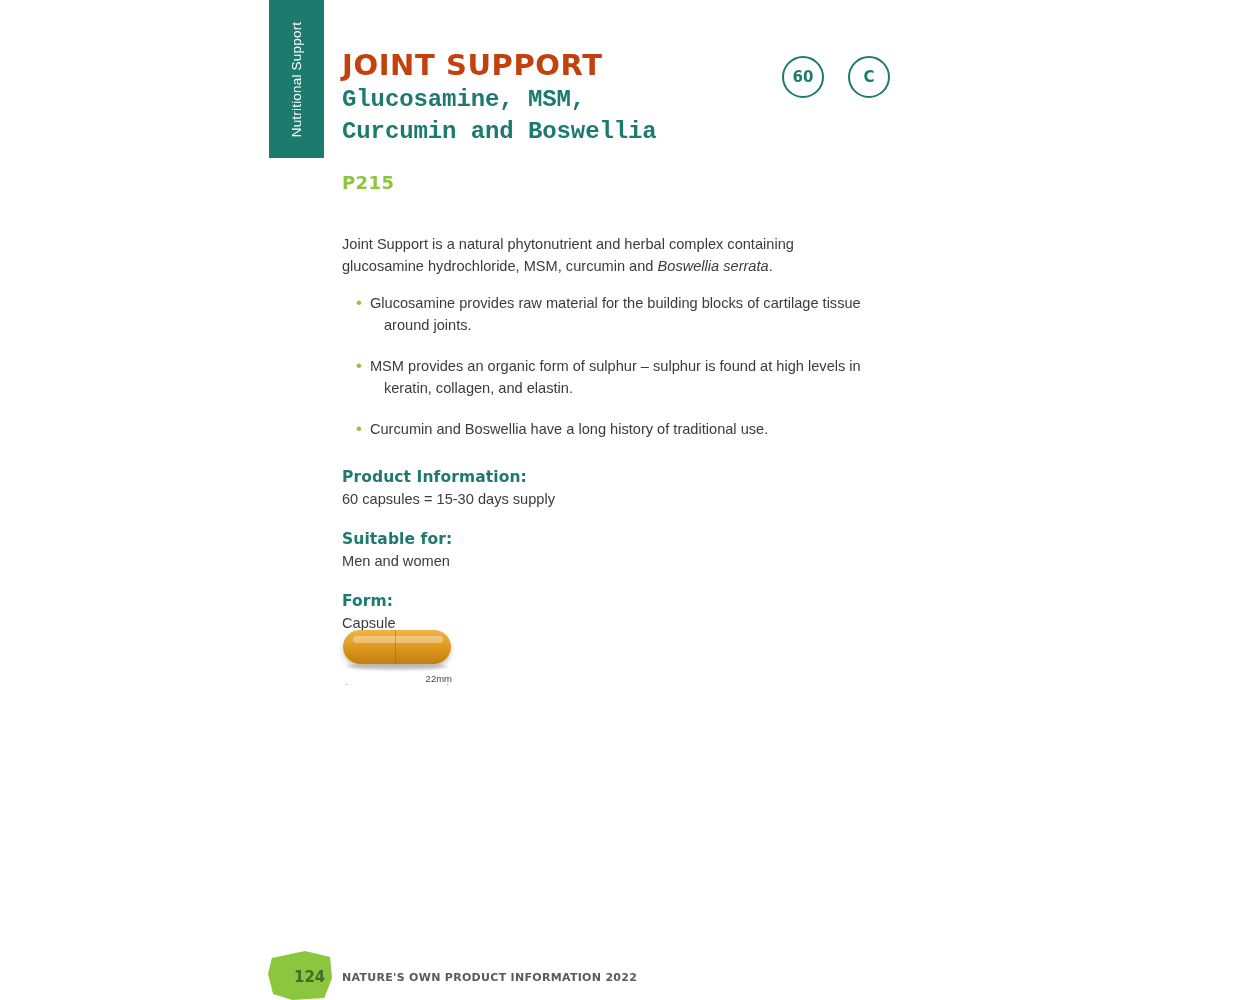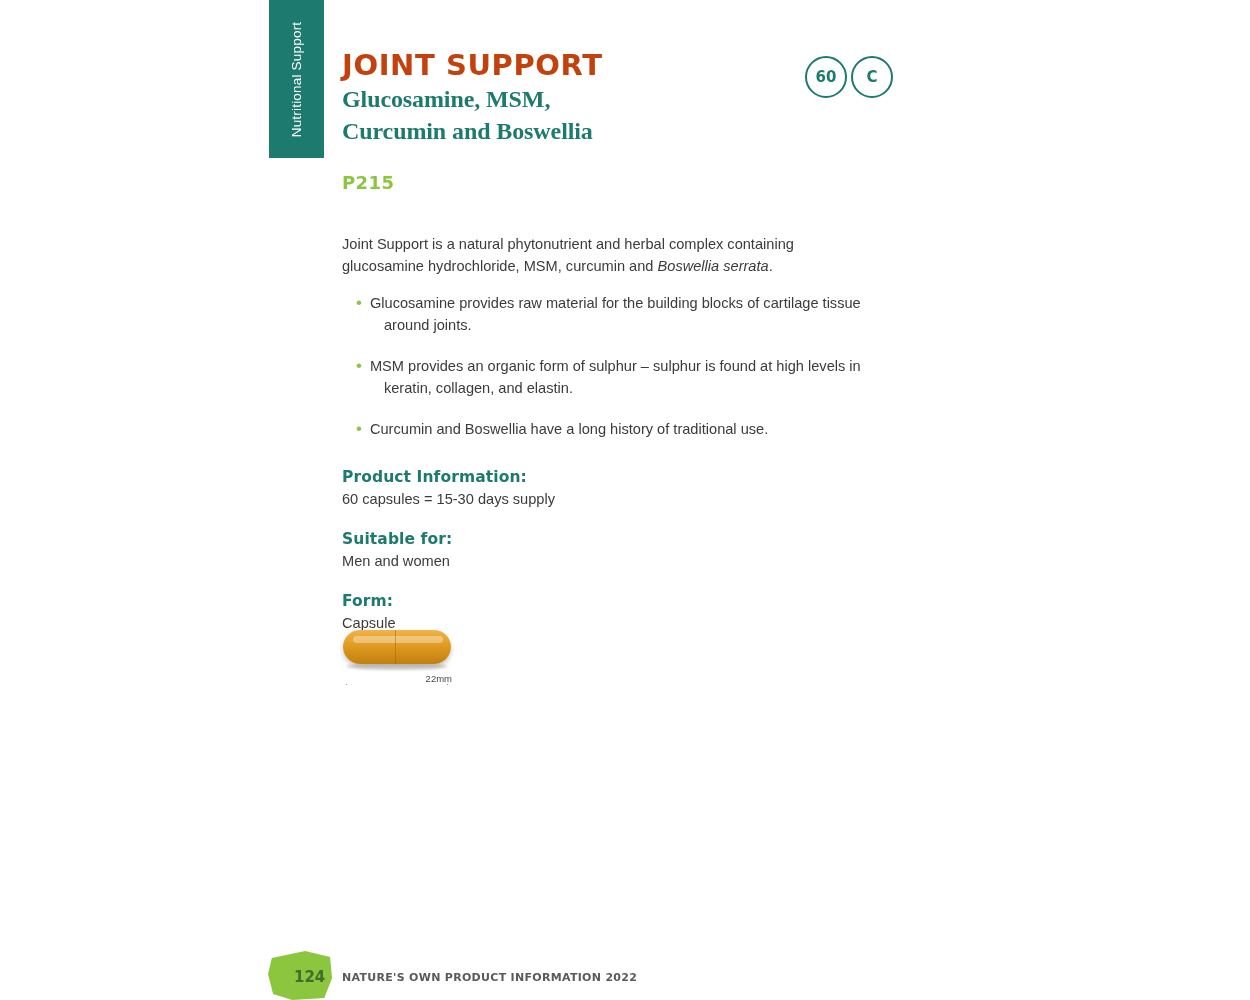--- a/index.html
+++ b/index.html
@@ -47,44 +47,44 @@
   .product-title {
     font-family: "DejaVu Sans", sans-serif;
     font-size: 29px;
     font-weight: bold;
     letter-spacing: 0.6px;
     color: #c2410c;
     line-height: 1.05;
     margin: 0 0 4px 0;
   }
   .product-subtitle {
-    font-family: Liberation Serif, serif;
+    font-family: Liberation Mono, monospace;
     font-size: 24px;
     font-weight: bold;
     color: #1d7a6e;
     line-height: 1.33;
     margin: 0;
     letter-spacing: -0.1px;
   }
   .product-code {
     font-family: "DejaVu Sans", sans-serif;
     font-size: 18px;
     font-weight: bold;
     color: #8cc63f;
     margin-top: 24px;
     letter-spacing: 0.4px;
   }
 
   
   .badges {
     position: absolute;
-    left: 805px;
+    left: 782px;
     top: 56px;
     display: flex;
-    gap: 4px;
+    gap: 24px;
   }
   .badge {
     width: 38px;
     height: 38px;
     border-radius: 50%;
     border: 2px solid #1d7a6e;
     color: #1d7a6e;
     display: flex;
     align-items: center;
     justify-content: center;

